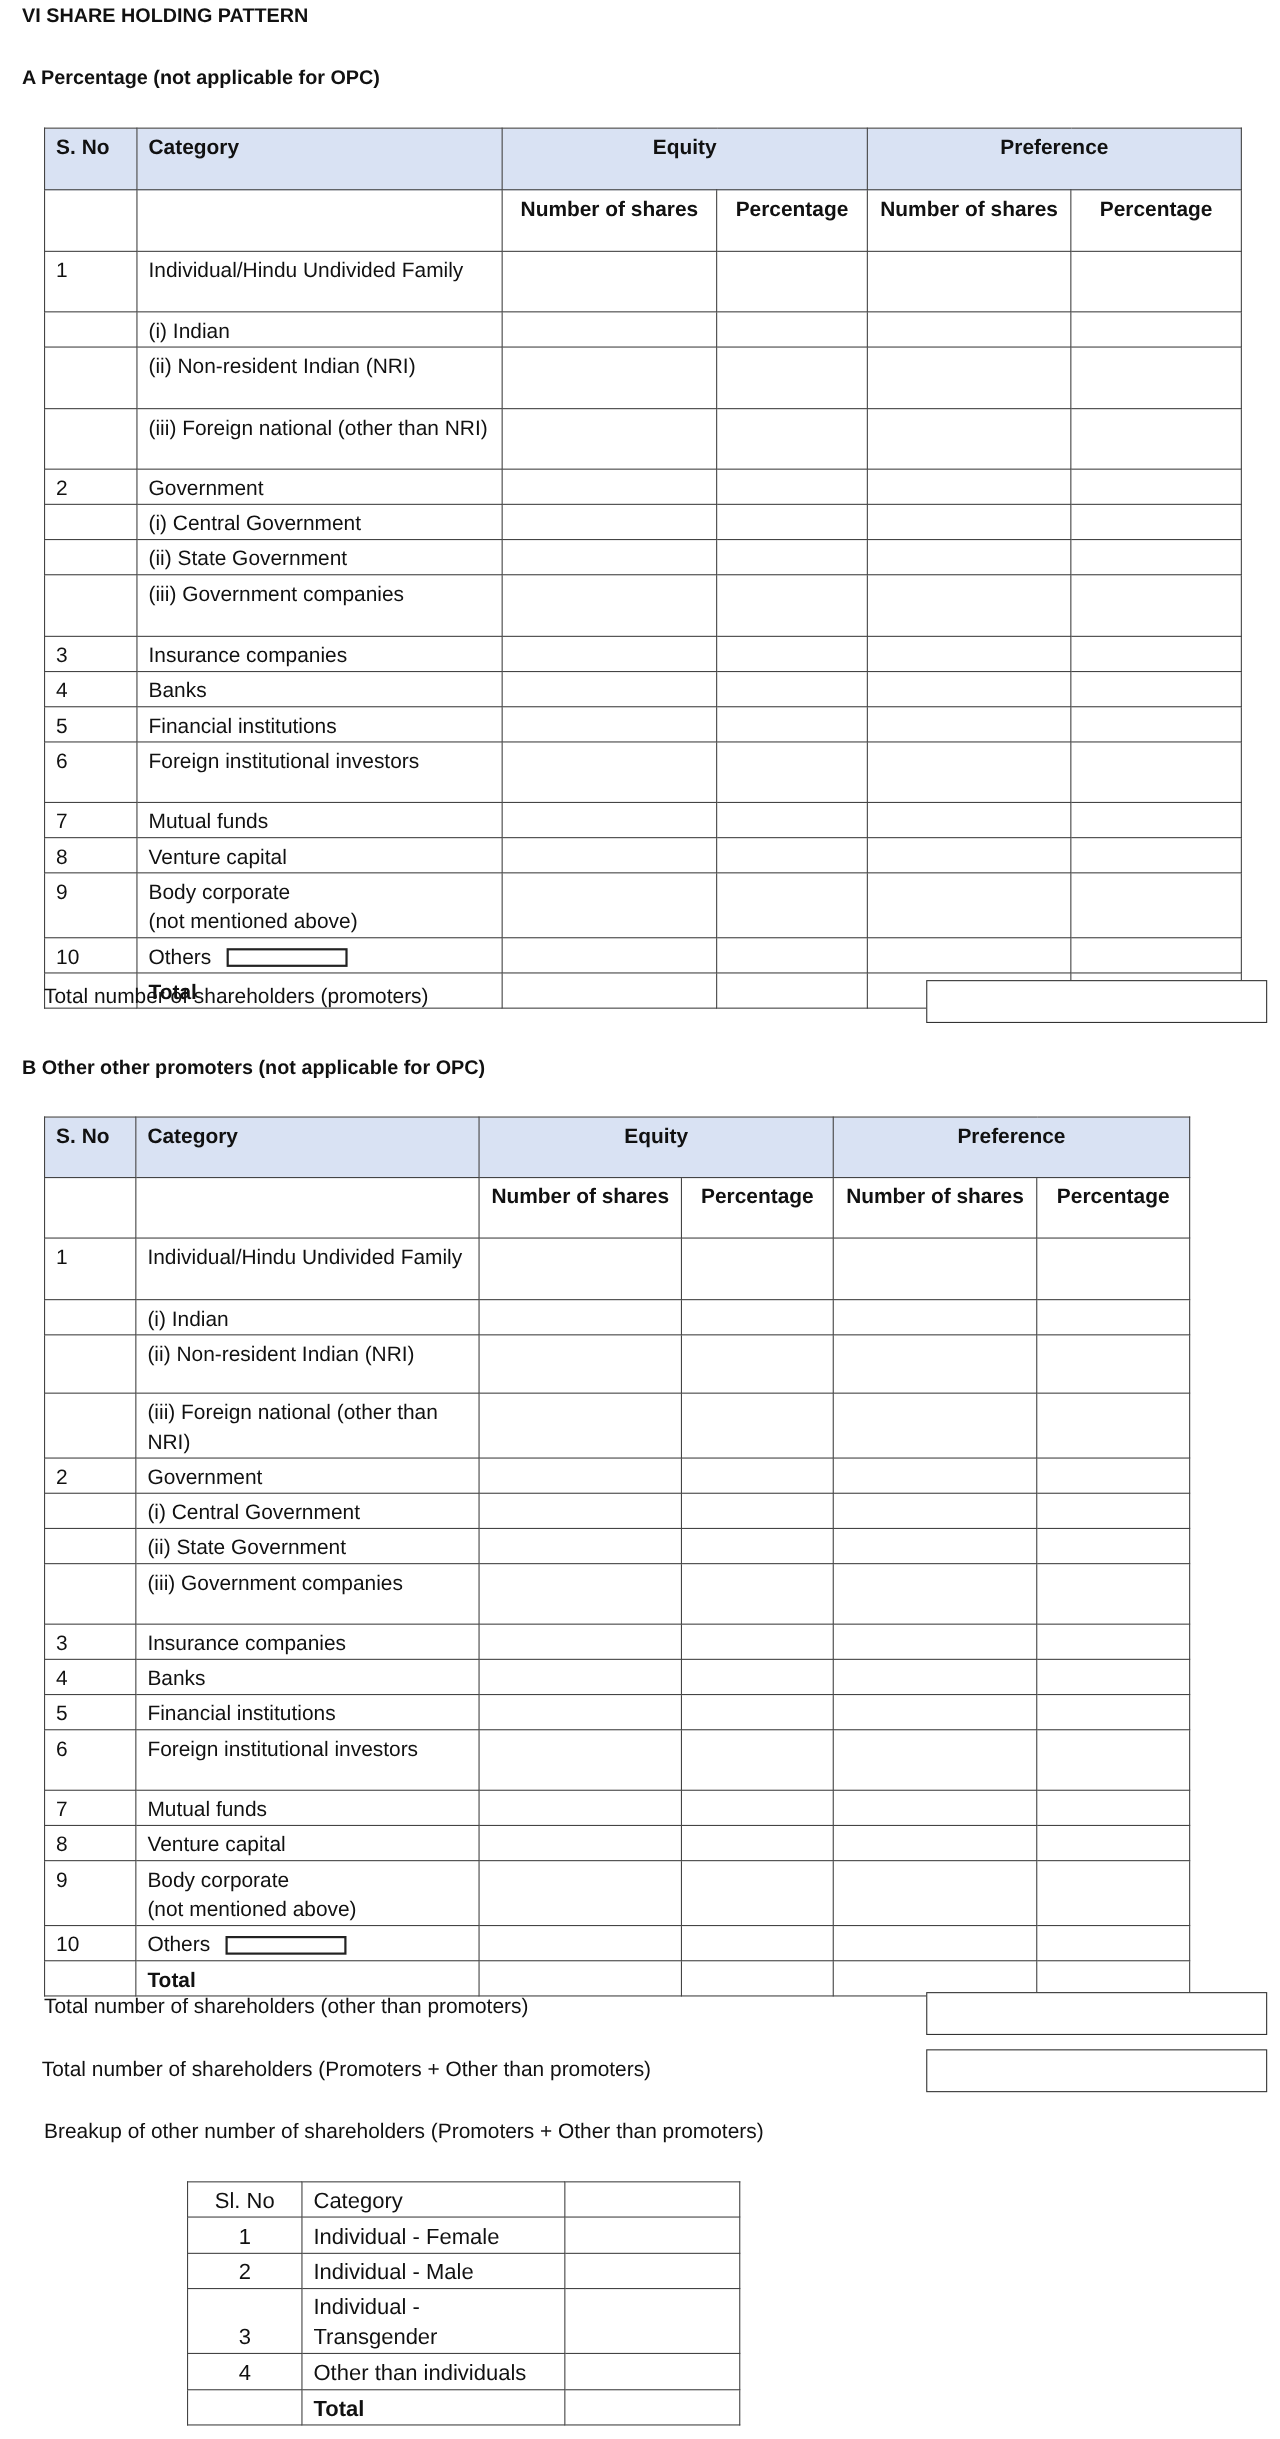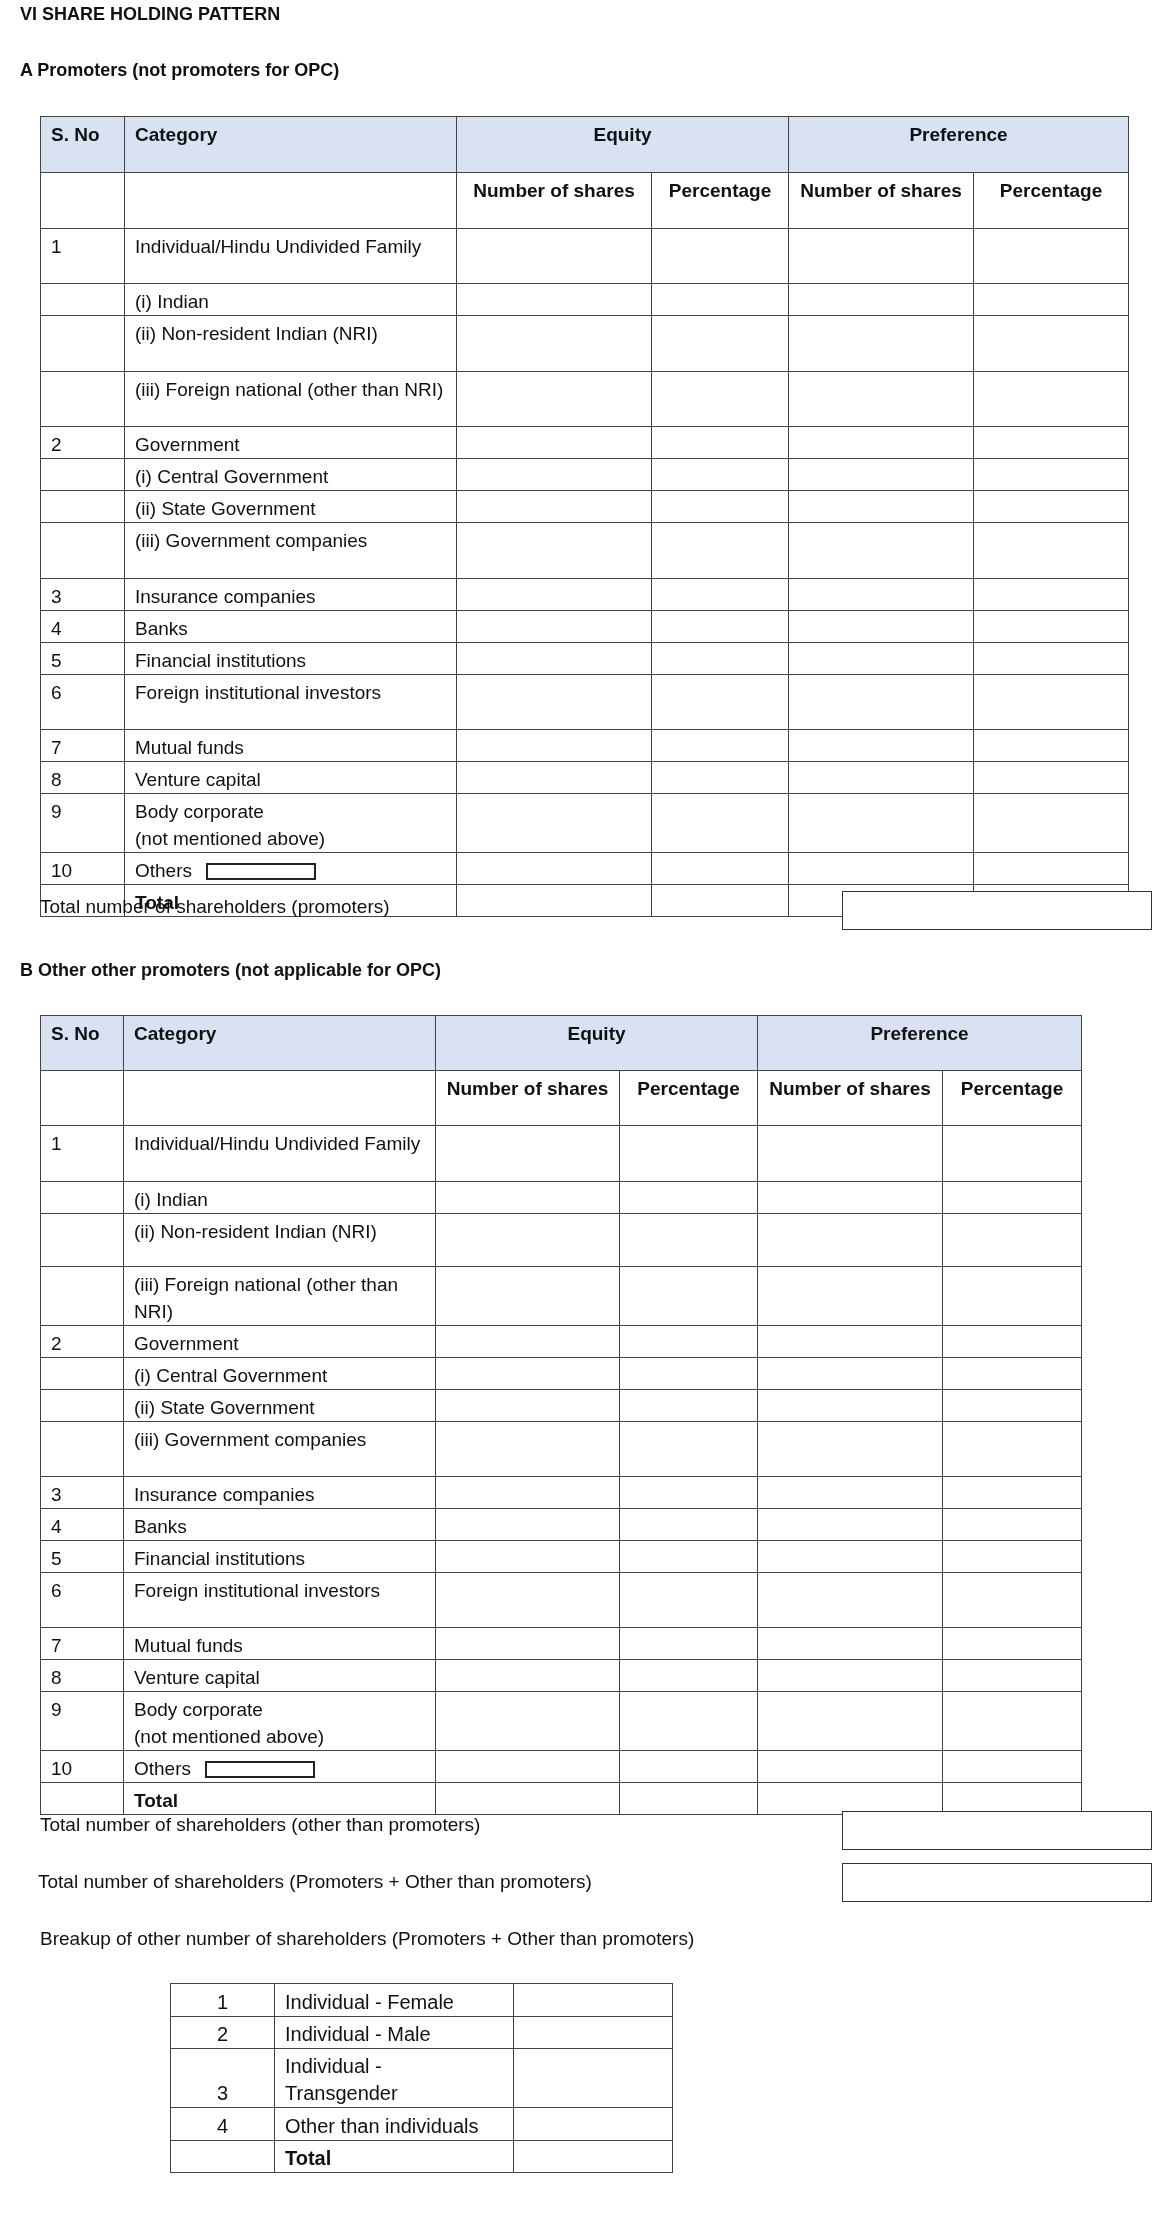--- a/index.html
+++ b/index.html
@@ -16,21 +16,21 @@
   .others-box { display: inline-block; width: 110px; height: 17px; border: 2px solid #222; vertical-align: middle; margin-left: 14px; }
   .input-box { position: absolute; border: 1.5px solid #333; background: #fff; }
   table.small { position: absolute; border-collapse: collapse; table-layout: fixed; font-size: 20px; }
   table.small td { border: 1.5px solid #444; padding: 0 10px; vertical-align: bottom; line-height: 27px; }
   table.small td.num { text-align: center; }
 </style>
 </head>
 <body>
 
 <div class="abs h-title" style="left:20px; top:4px;">VI SHARE HOLDING PATTERN</div>
-<div class="abs h-title" style="left:20px; top:60px;">A Promoters (not promoters for OPC)</div>
+<div class="abs h-title" style="left:20px; top:60px;">A Percentage (not applicable for OPC)</div>
 
 <table class="grid" id="tableA" style="left:40px; top:116px; width:1088px;">
   <colgroup>
     <col style="width:84px">
       <col style="width:332px">
       <col style="width:195px">
       <col style="width:137px">
       <col style="width:185px">
       <col style="width:155px">
   </colgroup>
@@ -370,20 +370,25 @@
 
 <div class="abs para" style="left:40px; top:1928px;">Breakup of other number of shareholders (Promoters + Other than promoters)</div>
 
 <table class="small" style="left:170px; top:1983px; width:502px;">
   <colgroup>
       <col style="width:104px">
       <col style="width:239px">
       <col style="width:159px">
     </colgroup>
   <tbody>
+      <tr style="height:32px">
+    <td class="num">Sl. No</td>
+    <td>Category</td>
+    <td></td>
+  </tr>
   <tr style="height:33px">
     <td class="num">1</td>
     <td>Individual - Female</td>
     <td></td>
   </tr>
   <tr style="height:32px">
     <td class="num">2</td>
     <td>Individual - Male</td>
     <td></td>
   </tr>

